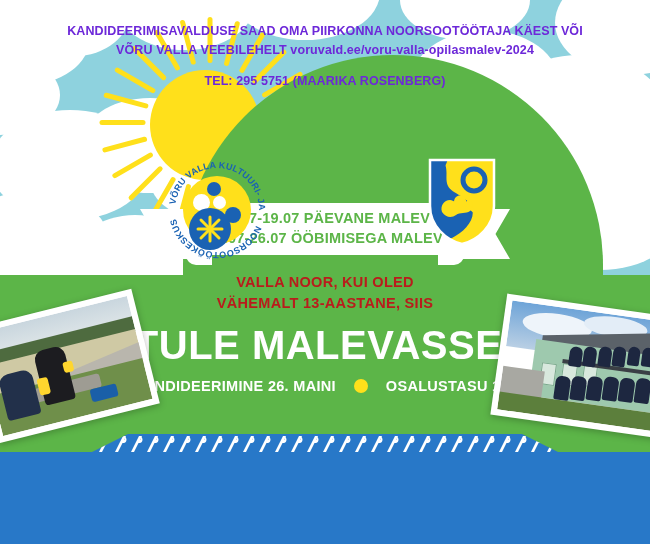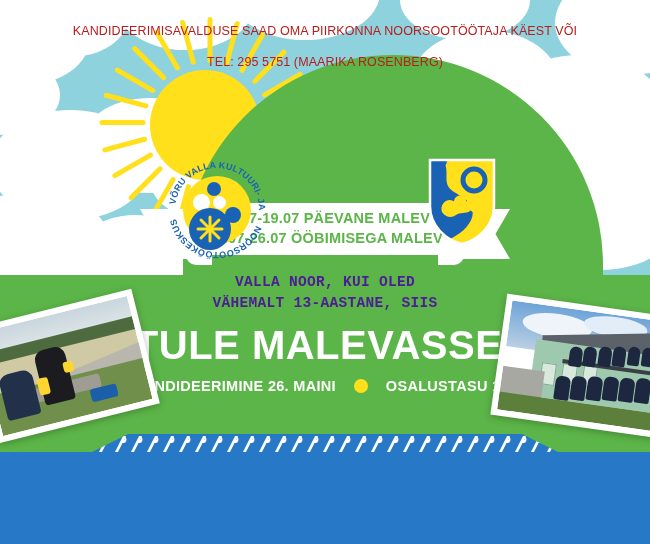--- a/index.html
+++ b/index.html
@@ -79,22 +79,22 @@
   }
   .t-year {
     color:#ffffff; font-weight:bold; font-size:30px; margin-top:4px;
   }
 
   .mid-block {
     position:absolute; left:0; top:272px; width:650px;
     text-align:center; z-index:6;
   }
   .m1 {
-    color:#4c1d95; font-weight:bold; font-size:14.5px;
-    line-height:1.45; letter-spacing:.3px;font-family:Liberation Mono, monospace;
+    color:#b91c1c; font-weight:bold; font-size:14.5px;
+    line-height:1.45; letter-spacing:.3px;
   }
   .m-big {
     color:#ffffff; font-weight:bold; font-size:40px;
     letter-spacing:.5px; margin-top:10px; line-height:1.05;
   }
   .m-row {
     margin-top:12px;
     display:flex; align-items:center; justify-content:center; gap:18px;
   }
   .m-row span.txt { color:#ffffff; font-weight:bold; font-size:14.5px; letter-spacing:.3px; }
@@ -158,21 +158,21 @@
   }
   .wave-strip {
     position:absolute; left:0; top:0; width:650px; height:18px;
     overflow:hidden; z-index:10;
   }
   .footer-text {
     position:absolute; left:0; top:22px; width:650px; text-align:center;
     z-index:11; pointer-events:none;
   }
   .f-line {
-    color:#b91c1c; font-weight:normal; font-size:12.5px;
+    color:#6d28d9; font-weight:bold; font-size:12.5px;
     line-height:1.5; letter-spacing:.1px;
   }
   .f-gap { height:12px; }
 </style>
 </head>
 <body>
 
 <div class="poster">
 
   <div class="sky">
@@ -355,17 +355,20 @@
             <path d="M11,2 C15,2 16,8 12,9 L9,9 L10,6 L12,6 C13,5 13,4 11,4 Z" fill="#ffffff"></path>
           </pattern>
         </defs>
         <rect x="0" y="0" width="650" height="18" fill="url(#hooks)"></rect>
       </svg>
     </div>
   </div>
 
   <div class="footer-text">
     <div class="f-line">KANDIDEERIMISAVALDUSE SAAD OMA PIIRKONNA NOORSOOTÖÖTAJA KÄEST VÕI</div>
+    <div class="f-line">
+      <span>VÕRU VALLA VEEBILEHELT </span><span>voruvald.ee/voru-valla-opilasmalev-2024</span>
+    </div>
     <div class="f-gap"></div>
     <div class="f-line">TEL: 295 5751 (MAARIKA ROSENBERG)</div>
   </div>
 
 </div>
 
 </body></html>

